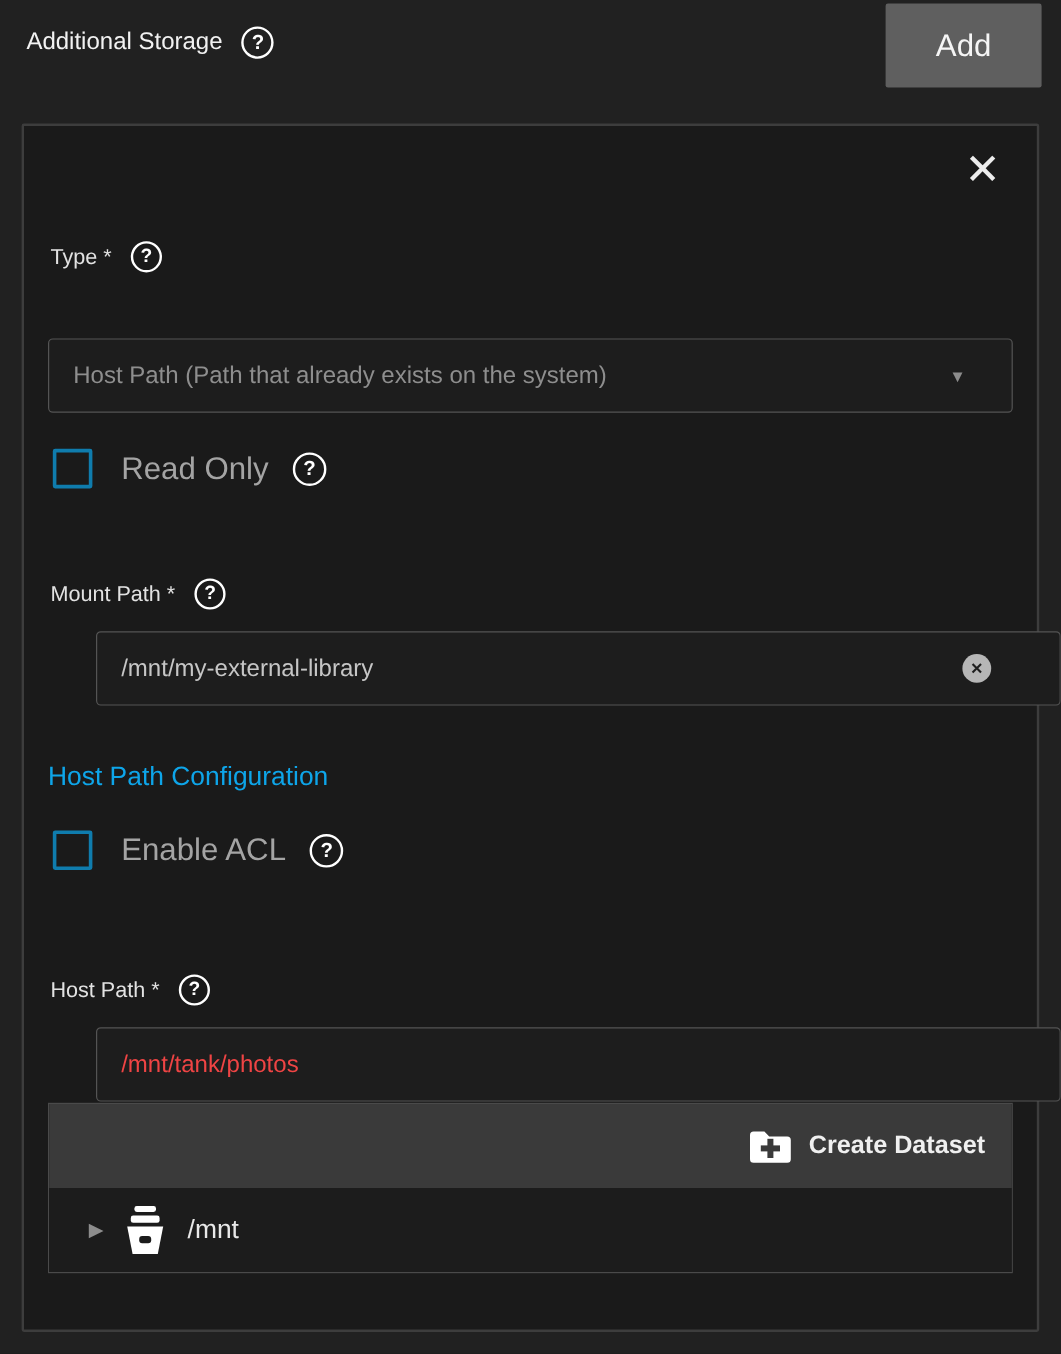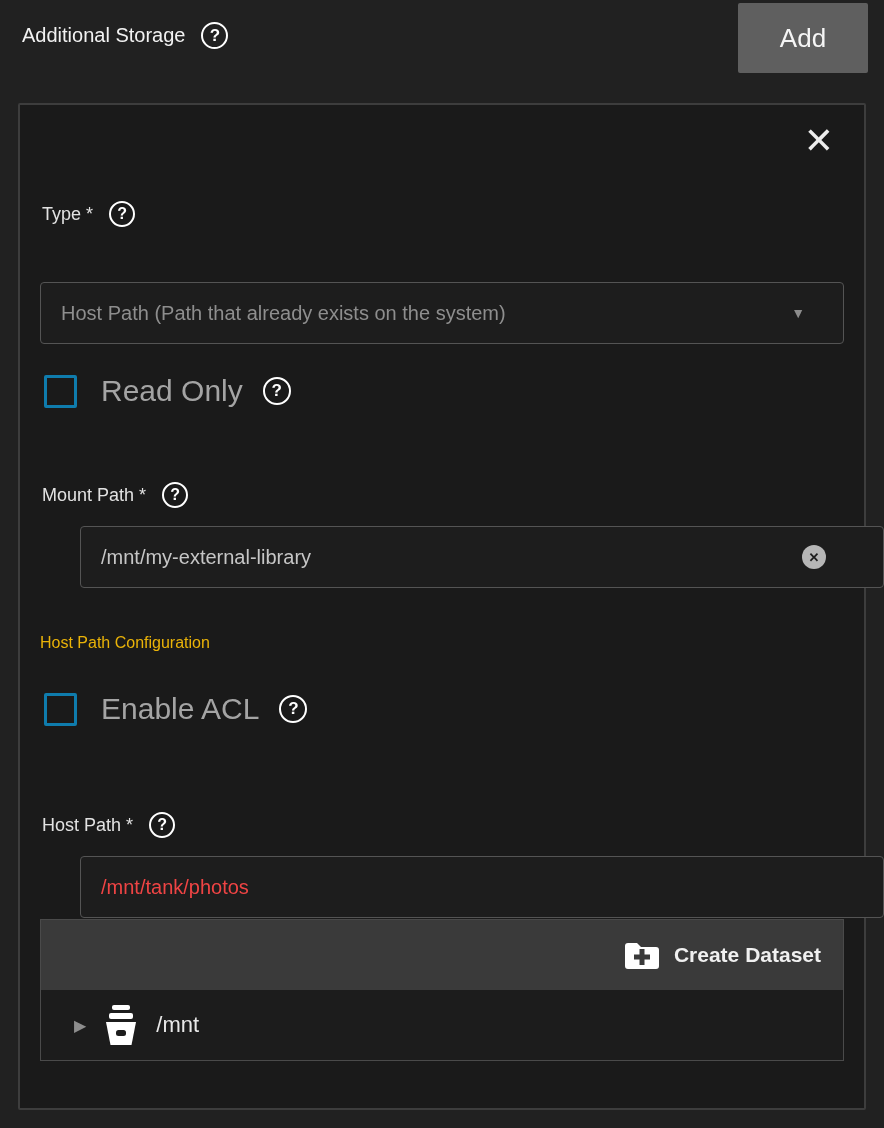--- a/index.html
+++ b/index.html
@@ -54,42 +54,42 @@
   .caret { font-size:14px; color:#8c8c8c; }
 
   .check-row {
     position:absolute; display:flex; align-items:center; gap:24px;
   }
   .checkbox {
     width:33px; height:33px; flex:0 0 auto;
     border:3px solid #0f7cad; border-radius:2px; background:transparent;
     cursor:pointer;
   }
-  .check-label { font-size:30px; color:#a4a4a4; }
+  .check-label { font-size:26px; color:#a4a4a4; }
   .check-row .help-icon { width:28px; height:28px; font-size:17px; margin-left:-4px; }
 
   .input-wrap { position:absolute; left:20px; width:804px; height:62px; }
   .text-input {
     width:100%; height:100%;
     background:#1d1d1d; border:1px solid #545454; border-radius:4px;
     padding:0 50px 0 20px; font-size:20px; color:#c6c6c6;
     font-family:"Liberation Sans", sans-serif; outline:none;margin-left:40px;
   }
   .text-input.bright { color:#ef4444; }
   .clear-btn {
     position:absolute; right:18px; top:19px;
     width:24px; height:24px; border-radius:50%;
     background:#b6b6b6; color:#1d1d1d;
     display:flex; align-items:center; justify-content:center;
     font-size:13px; font-weight:700; cursor:pointer;
   }
 
   .section-heading {
     position:absolute; left:20px; top:529px;
-    font-size:16px; color:#eab308; font-weight:400;
+    font-size:22px; color:#0ea5e9; font-weight:400;
   }
 
   
   .explorer {
     position:absolute; left:20px; top:814px; width:804px;
     border:1px solid #4a4a4a;
   }
   .explorer-toolbar {
     height:70px; background:#3a3a3a;
     display:flex; align-items:center; justify-content:flex-end;

